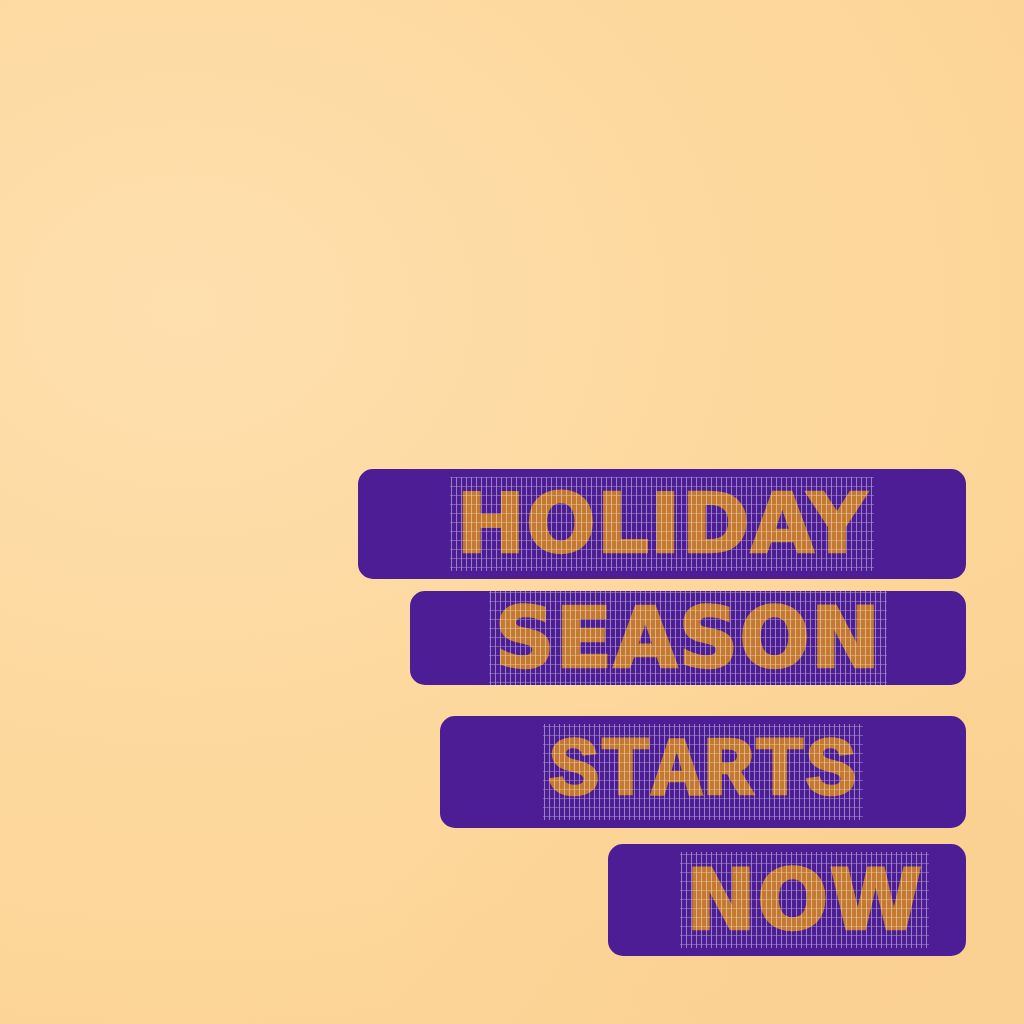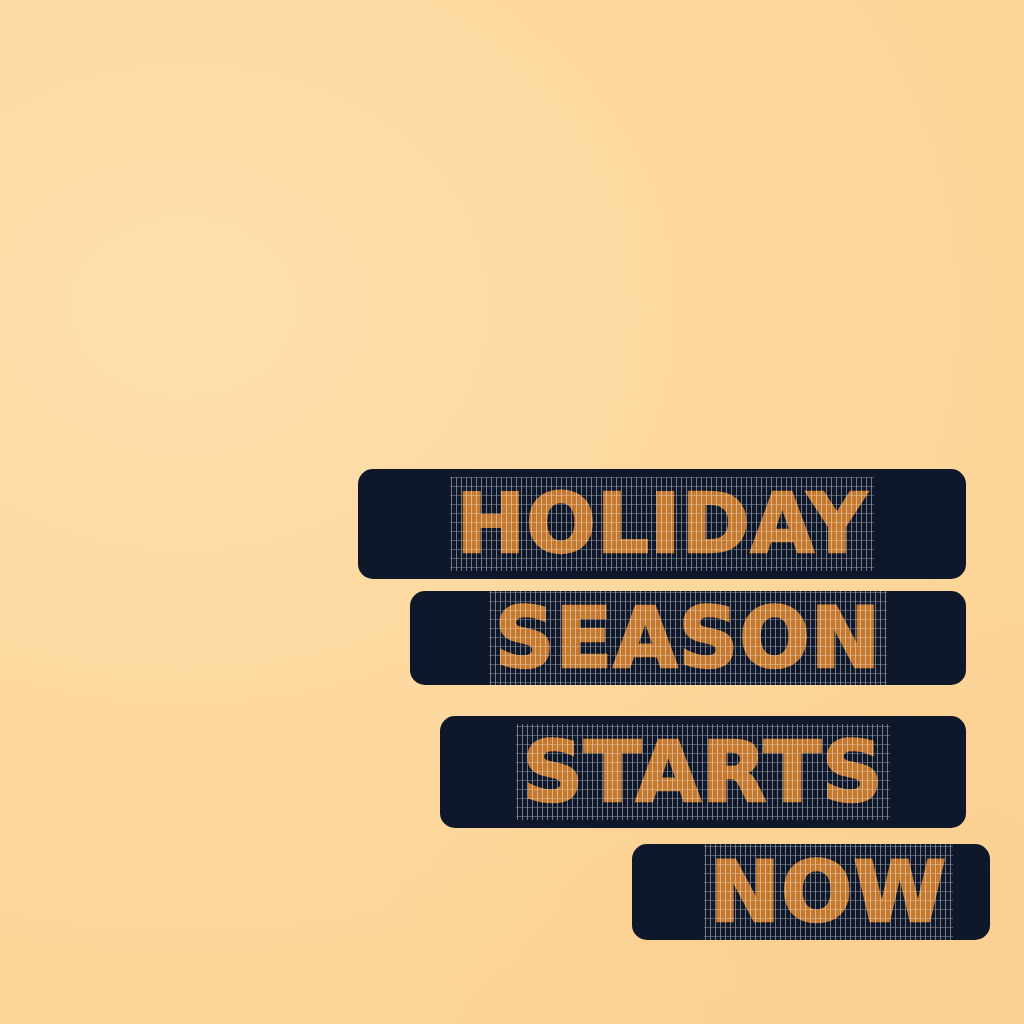--- a/index.html
+++ b/index.html
@@ -46,21 +46,21 @@
   .headline-stack {
     position: absolute;
     left: 0;
     top: 0;
     width: 1024px;
     height: 1024px;
   }
 
   .line-card {
     position: absolute;
-    background: #0f172a;
+    background: #4c1d95;
     border-radius: 15px;
     display: flex;
     align-items: center;
     justify-content: center;
     box-sizing: border-box;
   }
 
   .line-text {
     display: block;
     color: #c4792f;
@@ -103,21 +103,21 @@
         rgba(255,255,255,0.55) 3px,
         rgba(255,255,255,0.55) 4px,
         rgba(255,255,255,0.00) 4px,
         rgba(255,255,255,0.00) 9px);
   }
 
   
   #card-1 { left: 358px; top: 469px; width: 608px; height: 110px; }
   #card-2 { left: 410px; top: 591px; width: 556px; height: 94px; }
   #card-3 { left: 440px; top: 716px; width: 526px; height: 112px; }
-  #card-4 { left: 632px; top: 844px; width: 358px; height: 96px; padding-left: 35px; }
+  #card-4 { left: 608px; top: 844px; width: 358px; height: 112px; padding-left: 35px; }
 
   #text-1 { font-size: 90px; }
   #text-2 { font-size: 90px; }
   #text-3 { font-size: 90px; }
   #text-4 { font-size: 90px; }
 </style>
 </head>
 <body>
 
 <div id="poster">
@@ -137,21 +137,21 @@
 
     <div class="line-card" id="card-2">
       <span class="grain-wrap">
         <span class="line-text" id="text-2" style="font-size: 83px; transform: scaleX(1); transform-origin: center center; -webkit-text-stroke: 2.49px rgb(196, 121, 47);">SEASON</span>
         <span class="grain"></span>
       </span>
     </div>
 
     <div class="line-card" id="card-3">
       <span class="grain-wrap">
-        <span class="line-text" id="text-3" style="font-size: 84px; transform: scaleX(1); transform-origin: center center; -webkit-text-stroke: 2.52px rgb(196, 121, 47);">STARTS</span>
+        <span class="line-text" id="text-3" style="font-size: 84px; transform: scaleX(1); transform-origin: center center; font-family: Liberation Mono, monospace; -webkit-text-stroke: 2.52px rgb(196, 121, 47);">STARTS</span>
         <span class="grain"></span>
       </span>
     </div>
 
     <div class="line-card" id="card-4">
       <span class="grain-wrap">
         <span class="line-text" id="text-4" style="font-size: 84px; transform: scaleX(1); transform-origin: center center; -webkit-text-stroke: 2.52px rgb(196, 121, 47);">NOW</span>
         <span class="grain"></span>
       </span>
     </div>

